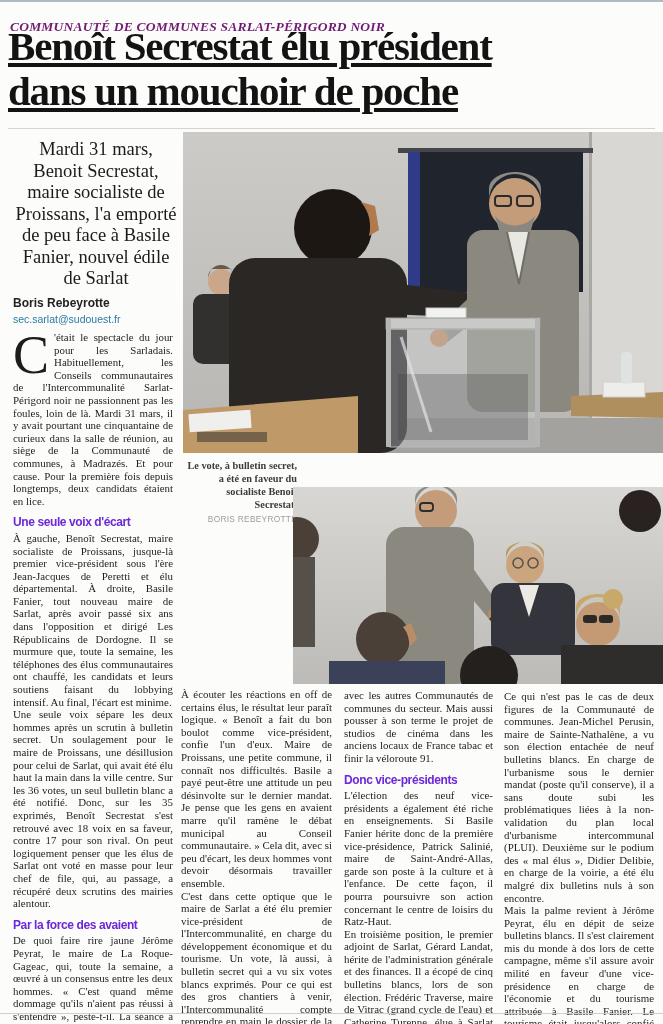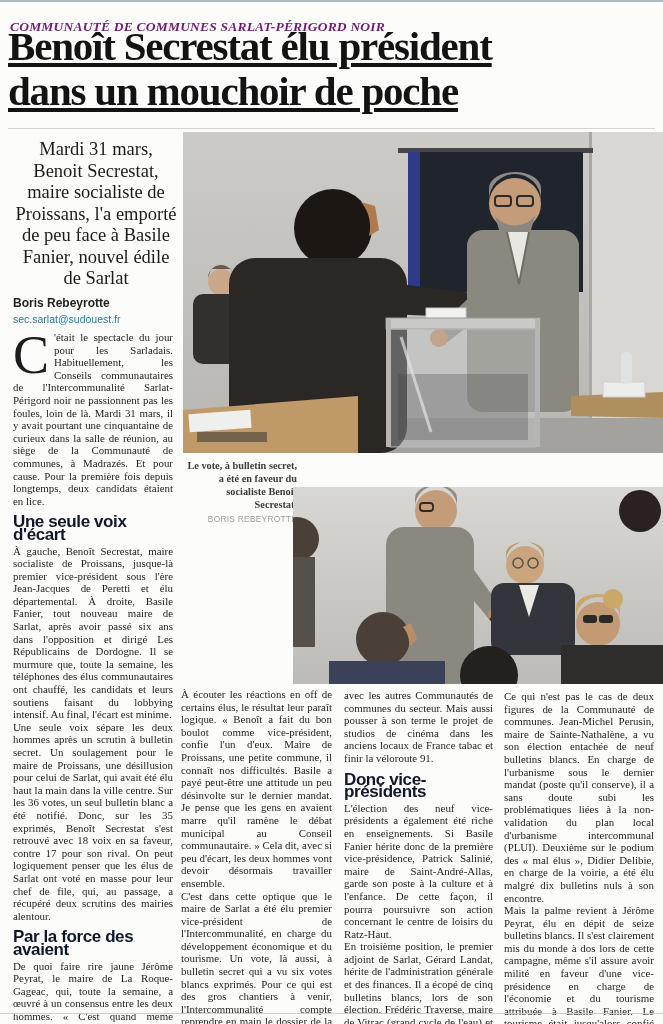--- a/index.html
+++ b/index.html
@@ -14,22 +14,22 @@
   .standfirst{position:absolute;left:13px;top:139px;width:166px;font-size:18.5px;line-height:21.5px;color:#1b1b1b;text-align:center;}
   .byline{position:absolute;left:13px;top:296px;}
   .byline .author{font-family:"Liberation Sans",sans-serif;font-weight:700;font-size:12px;color:#222;}
   .byline .email{font-family:"Liberation Sans",sans-serif;font-size:10.5px;color:#2b7aa6;margin-top:3px;cursor:pointer;}
   .col{position:absolute;font-size:10.9px;line-height:12.6px;text-align:justify;color:#1e1e1e;}
   .col p{margin:0;}
   .col1{left:13px;top:331px;width:160px;}
   .col2{left:181px;top:688px;width:151px;}
   .col3{left:344px;top:689px;width:149px;}
   .col4{left:504px;top:690px;width:150px;}
-  .subhead{font-family:"Liberation Sans",sans-serif;font-weight:700;font-size:17px;letter-spacing:-.4px;
-           color:#0f172a;margin:9px 0 3px;text-align:left;}
+  .subhead{font-family:"Liberation Sans",sans-serif;font-weight:700;font-size:12px;letter-spacing:-.4px;
+           color:#6d28d9;margin:9px 0 3px;text-align:left;}
   .dropcap{float:left;font-size:54px;line-height:44px;padding:2px 5px 0 0;color:#1c1c1c;}
   .photo-main{position:absolute;left:183px;top:132px;width:480px;height:321px;background:#c4c3bf;}
   .photo-secondary{position:absolute;left:293px;top:487px;width:370px;height:197px;background:#c8c7c3;}
   .photo-caption{position:absolute;left:183px;top:459px;width:114px;text-align:right;font-weight:700;
                  font-size:10.3px;line-height:13px;color:#3c3c3c;}
   .photo-credit{font-family:"Liberation Sans",sans-serif;font-weight:400;font-size:8.3px;color:#9d9d9b;
                 letter-spacing:.3px;margin-top:2px;}
   .bottom-rule{position:absolute;left:0;top:1013px;width:663px;height:1px;background:#cfcfcd;}
   svg{display:block;width:100%;height:100%;}
 </style>

